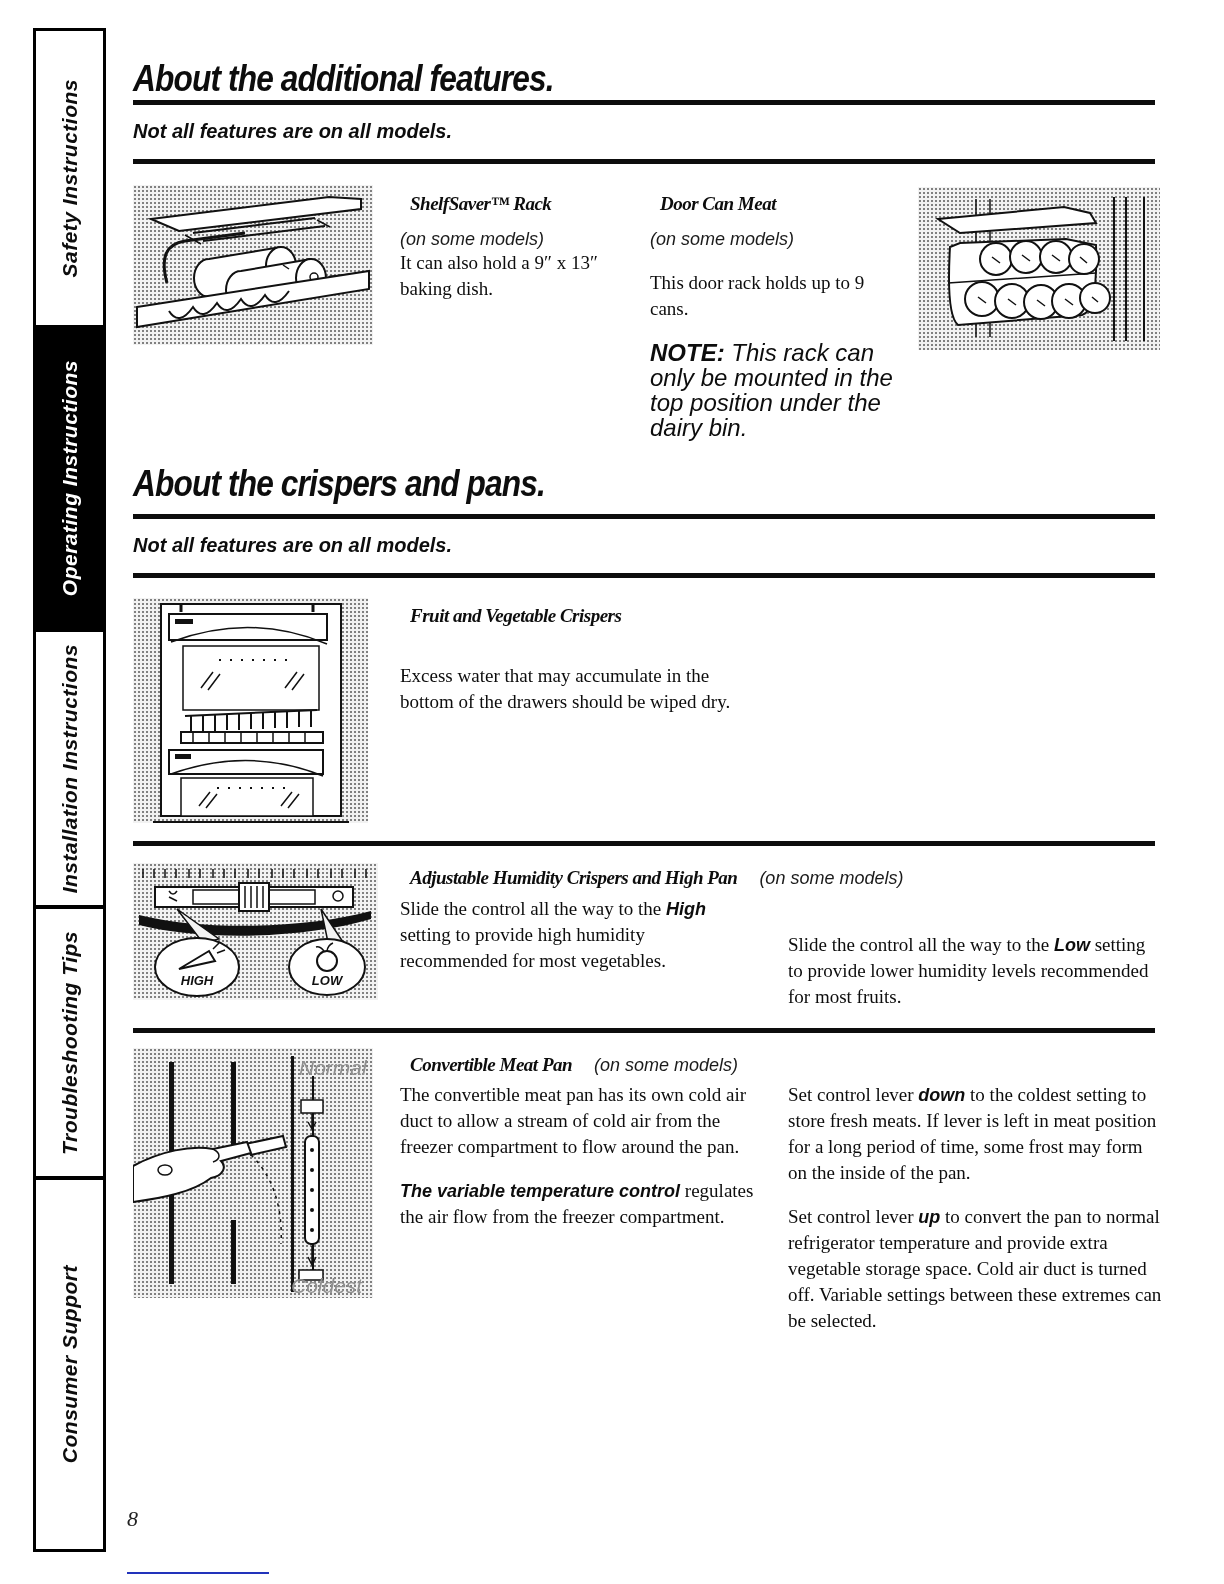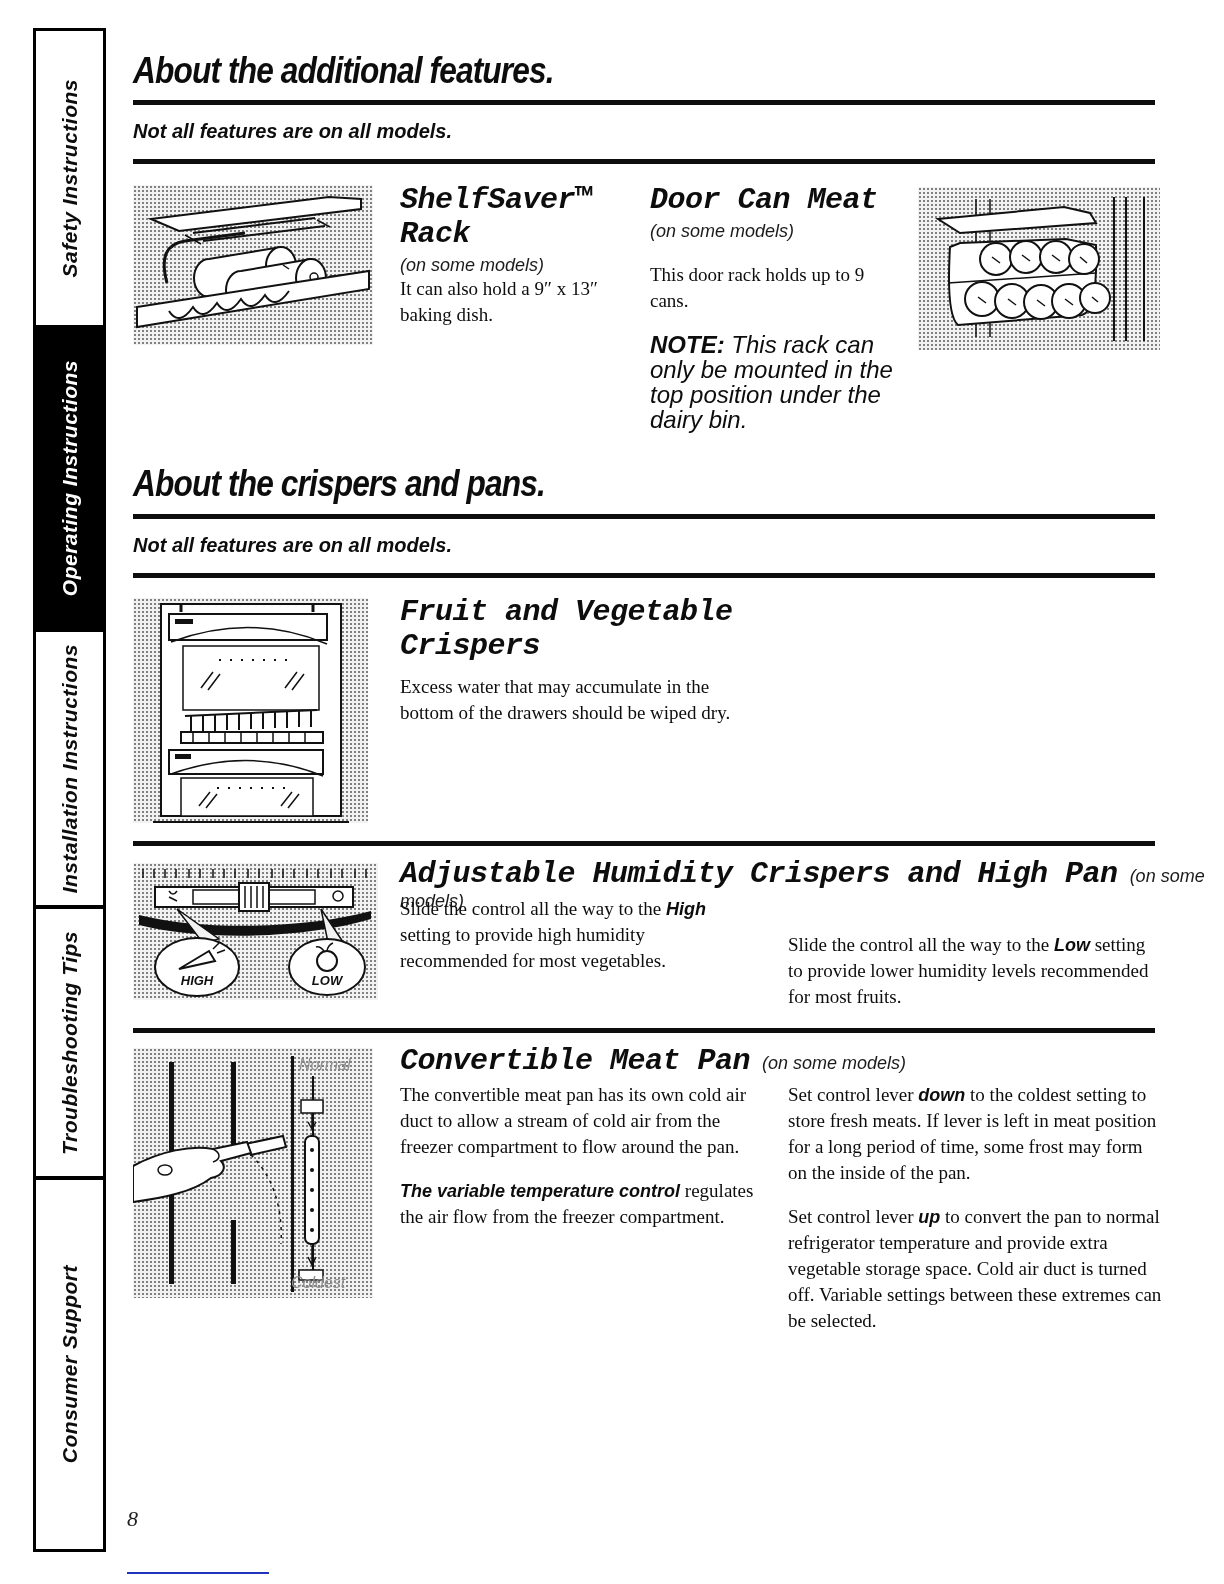--- a/index.html
+++ b/index.html
@@ -17,37 +17,37 @@
          font-size:21px;letter-spacing:.5px;white-space:nowrap;}
 
   
   .abs{position:absolute;}
   .h-big{font-family:"Liberation Sans",sans-serif;font-weight:bold;font-style:italic;
          font-size:36px;letter-spacing:-1px;white-space:nowrap;}
   .h-big .inner{display:inline-block;transform:scaleX(.88);transform-origin:0 50%;}
   .rule{position:absolute;left:133px;width:1022px;height:5px;background:#0d0d0d;}
   .subtitle{font-family:"Liberation Sans",sans-serif;font-style:italic;font-weight:600;
             font-size:20px;letter-spacing:0;}
-  .h3{font-family:Liberation Mono, monospace;font-weight:bold;font-style:italic;
-      font-size:30px;letter-spacing:-.5px;margin:0;display:inline-block;}
+  .h3{font-family:Liberation Serif, serif;font-weight:bold;font-style:italic;
+      font-size:19px;letter-spacing:-.5px;margin:10px;display:inline-block;}
   .models{font-family:"Liberation Sans",sans-serif;font-style:italic;font-size:18px;color:#1b1b1b;}
   .serif{font-size:19px;line-height:26px;}
   .serif b{font-family:"Liberation Sans",sans-serif;font-style:italic;font-size:18px;}
   .note{font-family:"Liberation Sans",sans-serif;font-style:italic;font-size:24px;line-height:25px;}
   .note b{font-weight:bold;}
   .col p{margin:0 0 18px 0;}
 
   
   .img-box{position:absolute;background-color:#f2f2f2;
            background-image:radial-gradient(circle,#808080 .8px,transparent .95px);
            background-size:4px 4px;}
   .img-box svg{position:absolute;left:0;top:0;}
   .img-label{position:absolute;font-family:"Liberation Sans",sans-serif;font-style:italic;}
   .balloon-label{font-weight:bold;font-size:13px;color:#111;text-align:center;width:56px;}
-  .gray-label{color:#8f8f8f;font-size:16px;}
+  .gray-label{color:#8f8f8f;font-size:21px;}
 
   #page-number{font-style:italic;font-size:22px;color:#222;}
   #blue-line{position:absolute;left:127px;top:1572px;width:142px;height:2px;background:#2233bb;}
 </style>
 </head>
 <body>
 
 <div id="page">
 
   <nav id="sidebar">
@@ -61,21 +61,21 @@
       <span class="vtext">Installation Instructions</span>
     </div>
     <div class="side-item" style="height:271px">
       <span class="vtext">Troubleshooting Tips</span>
     </div>
     <div class="side-item" style="flex:1">
       <span class="vtext">Consumer Support</span>
     </div>
   </nav>
 
-  <h1 class="abs h-big" style="left:133px;top:50px;margin:0;text-align:right;">
+  <h1 class="abs h-big" style="left:133px;top:58px;margin:0;text-align:right;">
     <span class="inner">About the additional features.</span>
   </h1>
   <div class="rule" style="top:100px"></div>
   <div class="abs subtitle" style="left:133px;top:120px">Not all features are on all models.</div>
   <div class="rule" style="top:159px"></div>
 
   <div class="img-box" style="left:133px;top:185px;width:240px;height:160px">
     <svg width="240" height="160" viewBox="0 0 240 160">
       <path d="M18,34 L196,12 L228,14 L228,24 L46,46 Z" fill="#fff" stroke="#111" stroke-width="2"></path>
       <path d="M60,48 L182,33 M70,56 L192,41" fill="none" stroke="#111" stroke-width="2"></path>
@@ -152,21 +152,21 @@
       <path d="M38,176 Q116,148 190,178" fill="none" stroke="#111" stroke-width="1.5"></path>
       <rect x="48" y="180" width="132" height="38" fill="#fff" stroke="#111" stroke-width="1.5"></rect>
       <path d="M66,208 l11,-14 M73,210 l11,-14 M148,208 l11,-14 M155,210 l11,-14" fill="none" stroke="#111" stroke-width="1.5"></path>
       <path d="M84,190 H152" stroke="#111" stroke-width="2" stroke-dasharray="2,9"></path>
       <path d="M20,224 L216,224" stroke="#111" stroke-width="2"></path>
     </svg>
   </div>
 
   <div class="abs col" style="left:400px;top:595px;width:350px">
     <h3 class="h3">Fruit and Vegetable Crispers</h3>
-    <p class="serif" style="margin-top:11px">Excess water that may accumulate in the bottom of the drawers should be wiped dry.</p>
+    <p class="serif" style="margin-top:26px">Excess water that may accumulate in the bottom of the drawers should be wiped dry.</p>
   </div>
 
   <div class="rule" style="top:841px"></div>
 
   <div class="img-box" style="left:133px;top:863px;width:245px;height:137px">
     <svg width="245" height="137" viewBox="0 0 245 137">
       <path d="M10,6 v9 M21,6 v9 M32,6 v9 M43,6 v9 M56,6 v9 M67,6 v9 M80,6 v9 M91,6 v9 M102,6 v9 M115,6 v9 M126,6 v9 M139,6 v9 M150,6 v9 M161,6 v9 M174,6 v9 M185,6 v9 M198,6 v9 M209,6 v9 M222,6 v9 M233,6 v9" stroke="#111" stroke-width="1.5"></path>
       <rect x="22" y="24" width="198" height="20" fill="#fff" stroke="#111" stroke-width="2"></rect>
       <rect x="60" y="27" width="122" height="14" fill="#fff" stroke="#111" stroke-width="1.5"></rect>
       <rect x="106" y="20" width="30" height="28" fill="#fff" stroke="#111" stroke-width="2"></rect>

